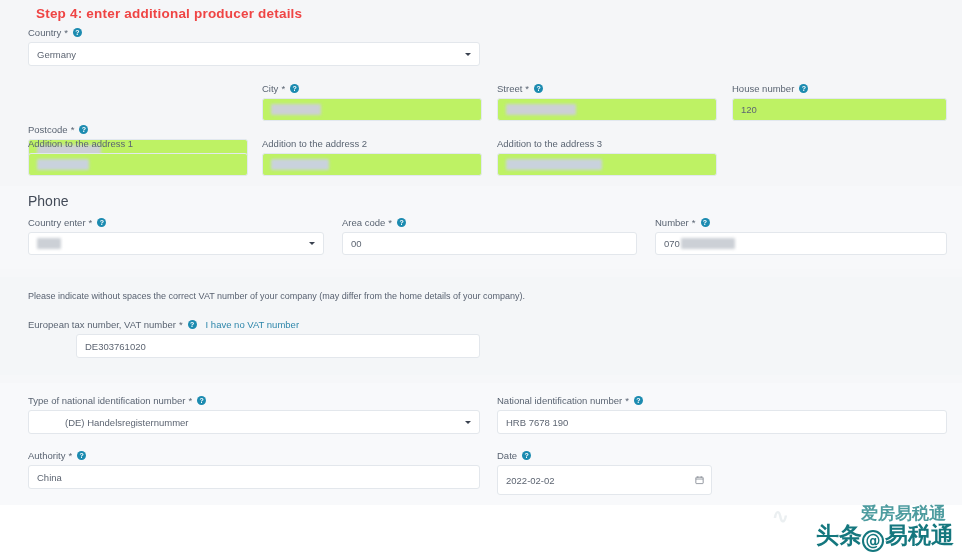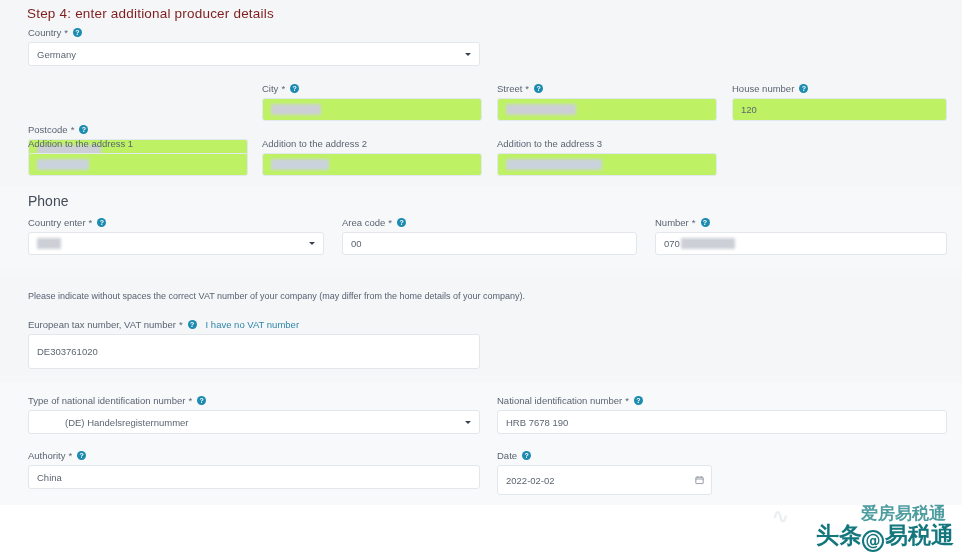--- a/index.html
+++ b/index.html
@@ -24,24 +24,24 @@
   .band {
     position: absolute;
     left: 0; right: 0;
     background: #f4f6f8;
   }
   .band-white { background: #fafbfc; }
 
   
   .step-title {
     position: absolute;
-    left: 27px; top: 6px;
+    left: 36px; top: 6px;
     font-size: 13.5px;
-    font-weight: 400;
-    color: #7f1d1d;
+    font-weight: 700;
+    color: #ef4444;
     letter-spacing: .2px;
     filter: blur(.35px);
   }
 
   
   .field { position: absolute; }
   .f-label {
     font-size: 9.5px;
     color: #5a6472;
     white-space: nowrap;
@@ -312,21 +312,21 @@
 
   <div class="note" style="left:28px; top:291px;">Please indicate without spaces the correct VAT number of your company (may differ from the home details of your company).</div>
 
   <div class="field" style="left:28px; top:318px; width:452px;">
     <div class="f-label">
       <span>European tax number, VAT number</span>
       <span class="req">*</span>
       <span class="help-icon">?</span>
       <span class="inline-link">I have no VAT number</span>
     </div>
-    <div class="control" style="height:35px;">
+    <div class="control" style="height:24px;margin-left:48px;">
       <span class="val">DE303761020</span>
     </div>
   </div>
 
   <div class="field" style="left:28px; top:394px; width:452px;">
     <div class="f-label">
       <span>Type of national identification number</span>
       <span class="req">*</span>
       <span class="help-icon">?</span>
     </div>

